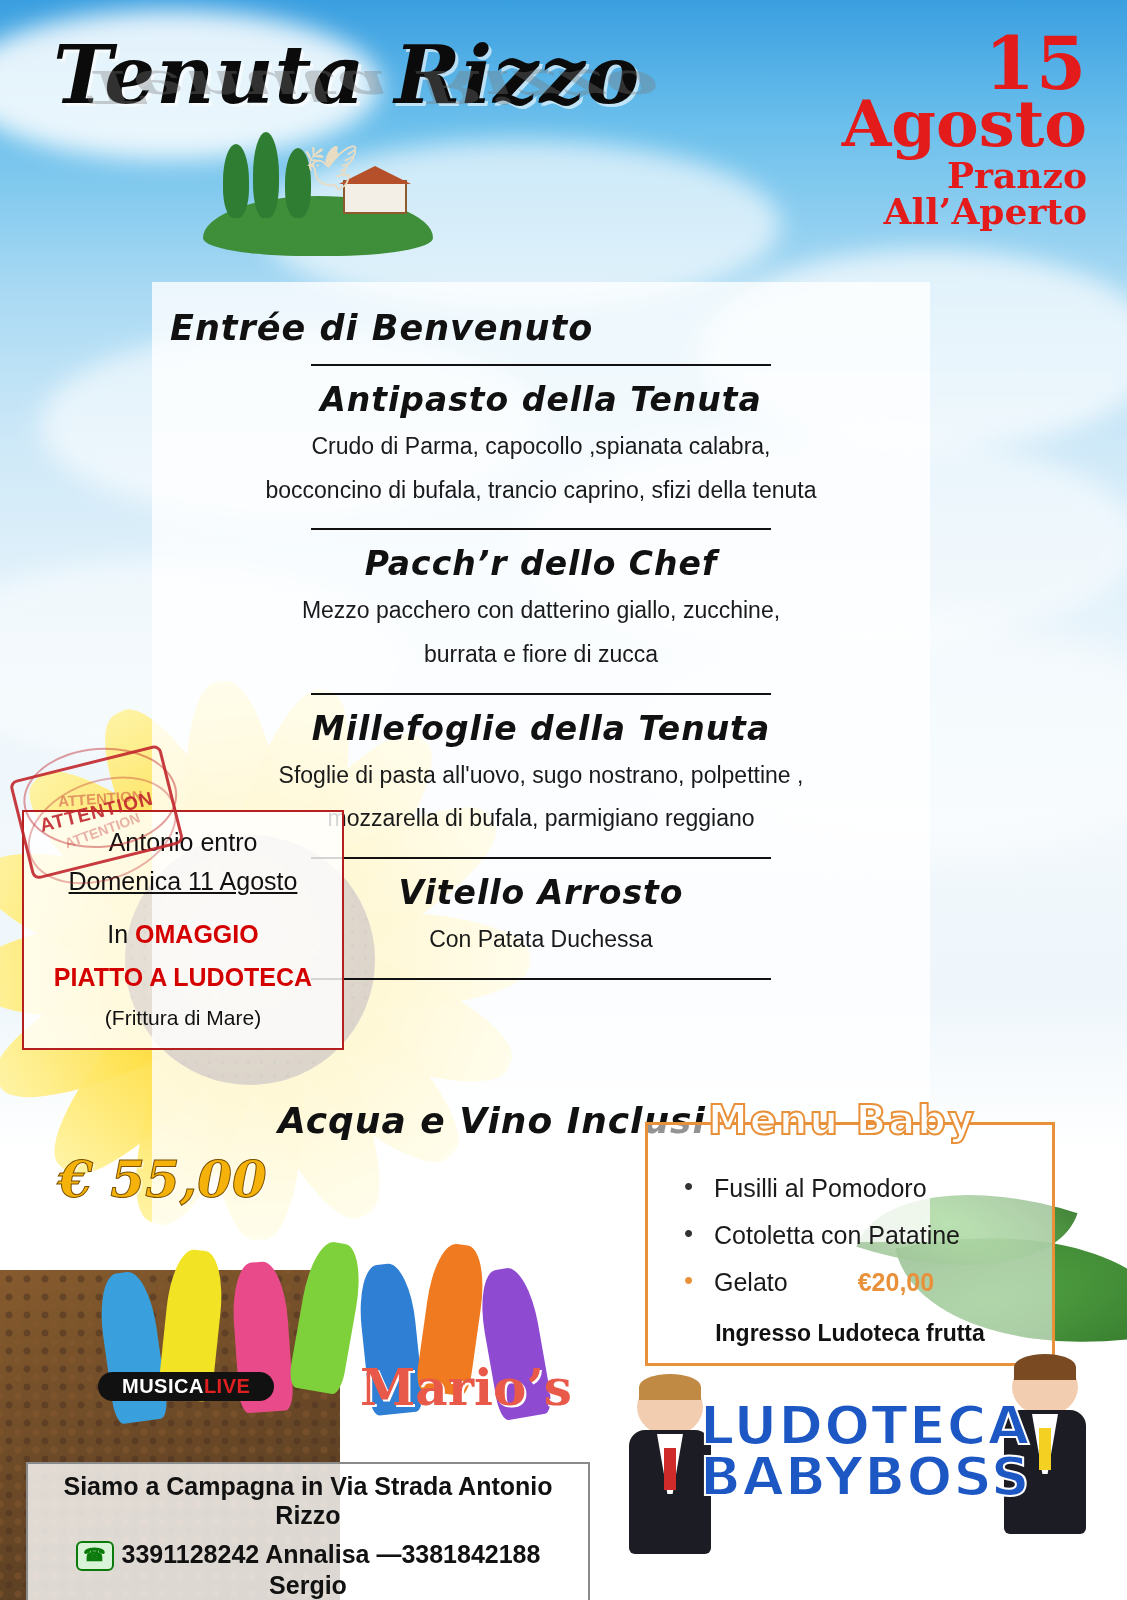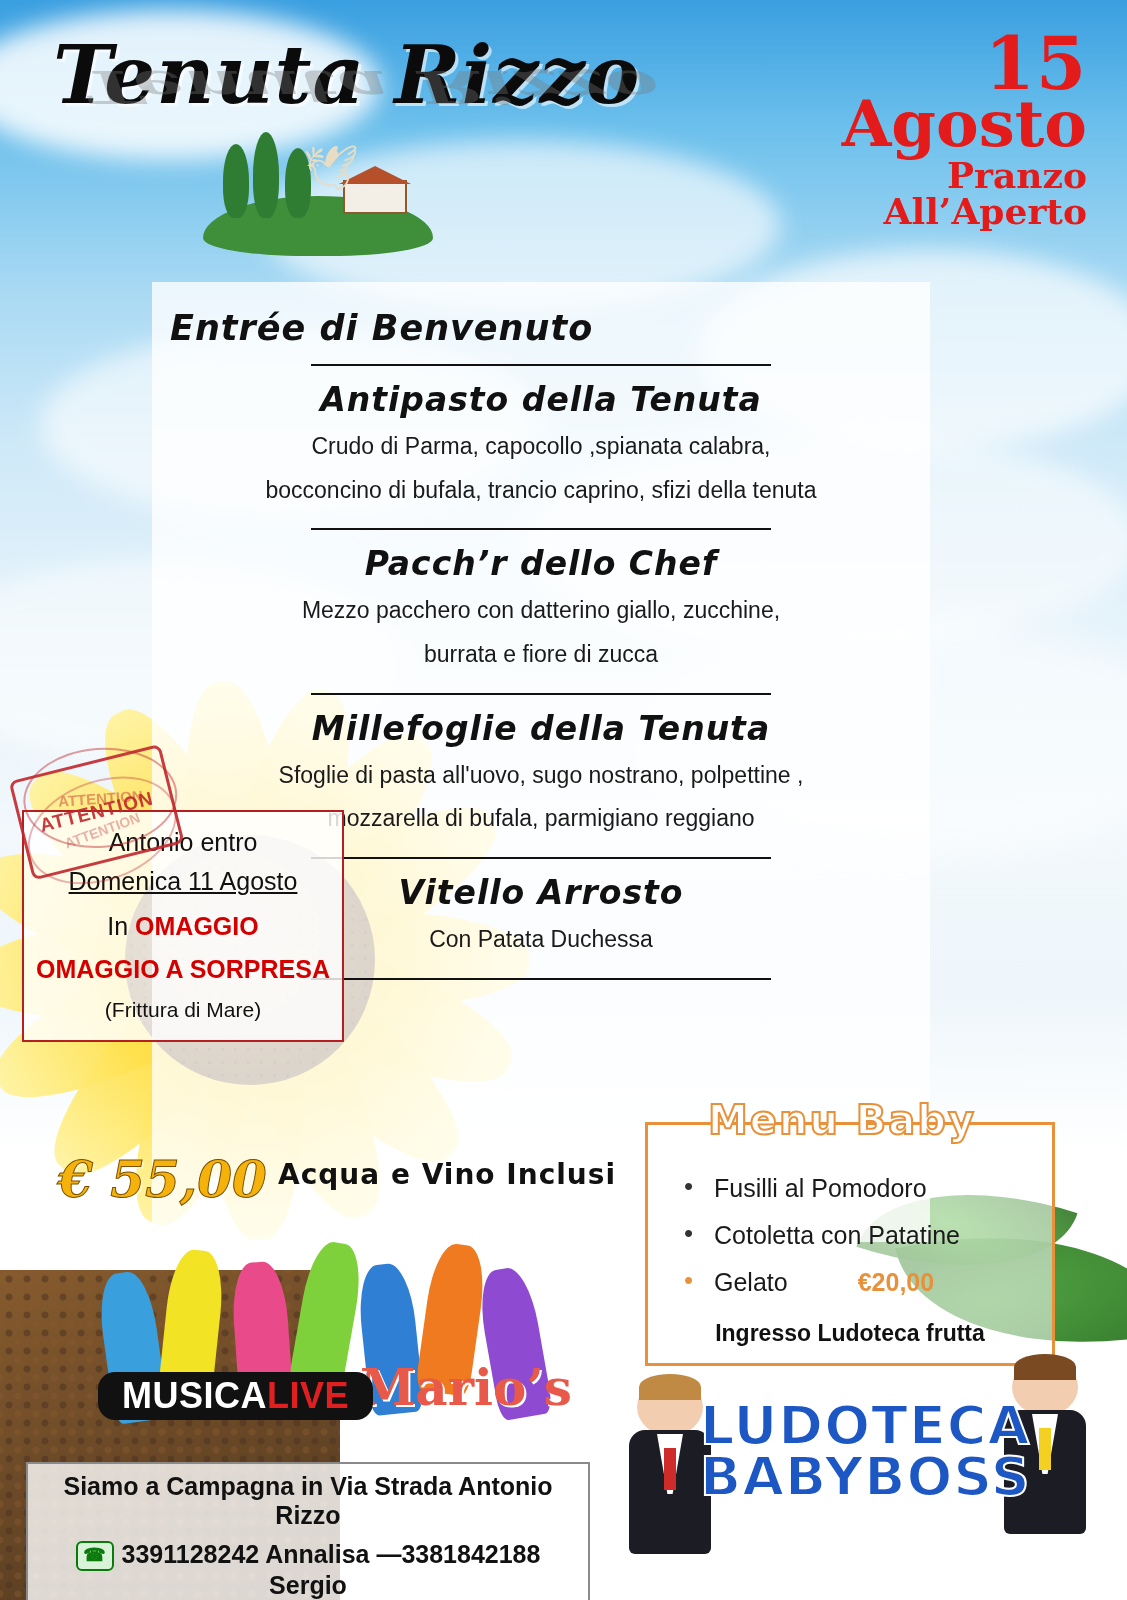--- a/index.html
+++ b/index.html
@@ -258,21 +258,21 @@
     border: 2px solid #b61f1f;
     text-align: center;
     padding: 16px 8px 18px;
     box-sizing: border-box;
   }
   .att-line1 { font-size: 25px; color: #111; }
   .att-line2 {
     font-size: 25px; color: #111; text-decoration: underline;
     margin-top: 10px;
   }
-  .att-line3 { font-size: 25px; color: #111; margin-top: 16px; }
+  .att-line3 { font-size: 25px; color: #111; margin-top: 24px; }
   .att-line3 b { color: #d40000; font-weight: bold; }
   .att-line4 {
     font-size: 25px; color: #d40000; font-weight: bold; margin-top: 14px;
   }
   .att-line5 { font-size: 21px; color: #111; margin-top: 14px; }
 
   .stamp {
     position: absolute;
     left: 18px; top: 762px;
     width: 150px; height: 96px;
@@ -319,24 +319,25 @@
     font-weight: bold;
     font-style: italic;
     font-size: 50px;
     color: #f5b20b;
     -webkit-text-stroke: 1px #7a5000;
     text-shadow: 2px 2px 0 rgba(255,255,255,.5);
   }
   .price-note {
     position: absolute;
     left: 278px;
-    top: 1158px;
+    top: 1100px;
     font-family: "DejaVu Sans", sans-serif;
-    font-weight: bold;
-    font-size: 28px;
+    font-style: italic;
+    font-weight: bold;
+    font-size: 36px;
     color: #111;
     letter-spacing: 1px;
   }
 
   
   .baby-box {
     position: absolute;
     left: 645px;
     top: 1122px;
     width: 410px;
@@ -410,21 +411,21 @@
     font-size: 50px;
     color: #e8594a;
     text-shadow: 2px 2px 0 #fff;
   }
   .musica-live {
     position: absolute;
     left: 98px; top: 1372px;
     background: #111;
     color: #fff;
     font-weight: bold;
-    font-size: 36px;
+    font-size: 20px;
     padding: 3px 24px;
     letter-spacing: .5px;
     border-radius: 17px;
   }
   .musica-live .red { color: #e02020; }
 
   
   .ludoteca {
     position: absolute;
     left: 700px; top: 1400px;
@@ -589,21 +590,21 @@
     <div class="rule"></div>
 
   </div>
 
   <div class="attention-box">
     <div class="att-line1">Antonio entro</div>
     <div class="att-line2">Domenica 11 Agosto</div>
     <div class="att-line3">
       <span>In </span><b>OMAGGIO</b>
     </div>
-    <div class="att-line4">OMAGGIO A SORPRESA</div>
+    <div class="att-line4">PIATTO A LUDOTECA</div>
     <div class="att-line5">(Frittura di Mare)</div>
   </div>
 
   <div class="stamp">
     <div class="stamp-ghost">ATTENTION</div>
     <div class="stamp-ghost2">ATTENTION</div>
     <div class="stamp-inner">ATTENTION</div>
   </div>
 
   <div class="price">€ 55,00</div>

